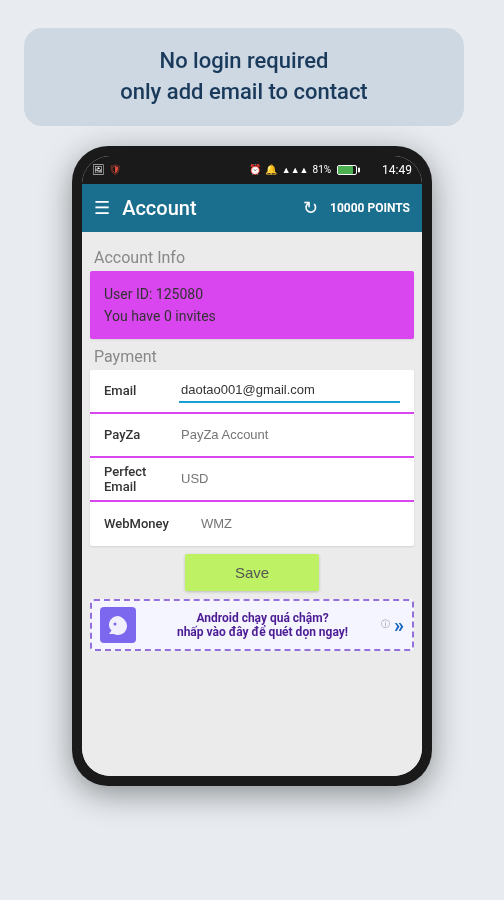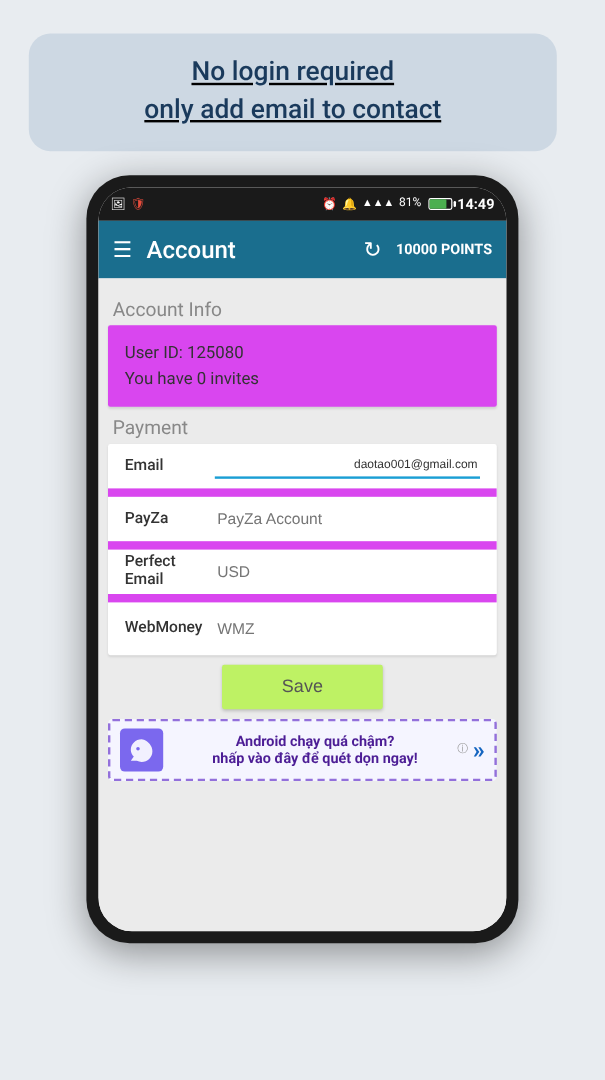--- a/index.html
+++ b/index.html
@@ -16,21 +16,20 @@
     }
 
     
     .top-banner {
       background: #cdd8e3;
       border-radius: 18px;
       margin: 28px 46px 20px 30px;
       padding: 18px 24px;
       text-align: center;
       width: 440px;
-      text-decoration: underline;
     }
     .top-banner-text {
       color: #1a3a5c;
       font-size: 22px;
       font-weight: 500;
       line-height: 1.4;
     }
 
     
     .phone-frame {
@@ -71,21 +70,22 @@
     .status-bar-right {
       display: flex;
       align-items: center;
       gap: 4px;
       font-size: 11px;
       color: white;
     }
     .status-time {
       color: white;
       font-size: 12px;
-      font-weight: bold;
+      font-weight: normal;
+      margin-left: 21px;
     }
     .battery-icon {
       display: inline-block;
       width: 20px;
       height: 10px;
       border: 1.5px solid white;
       border-radius: 2px;
       position: relative;
       margin-left: 2px;
     }
@@ -173,44 +173,44 @@
       background: white;
       border-radius: 2px;
       margin-bottom: 8px;
       box-shadow: 0 1px 2px rgba(0,0,0,0.1);
       overflow: hidden;
     }
 
     .form-row {
       display: flex;
       align-items: center;
-      border-bottom: 7px solid #d946ef;
+      border-bottom: 2px solid #d946ef;
       padding: 0 14px;
       min-height: 44px;
     }
     .form-row:last-child {
       border-bottom: none;
+      gap: 20px;
     }
     .form-label {
       color: #333;
       font-size: 13px;
       font-weight: 500;
       width: 75px;
       flex-shrink: 0;
     }
     .form-input {
       flex: 1;
       border: none;
       border-bottom: 2px solid #1a9ed4;
       outline: none;
-      font-size: 10px;
+      font-size: 13px;
       color: #333;
       padding: 4px 2px;
       background: transparent;
-      text-align: right;
     }
     .form-input-placeholder {
       flex: 1;
       border: none;
       outline: none;
       font-size: 13px;
       color: #737373;
       padding: 4px 2px;
       background: transparent;
     }

